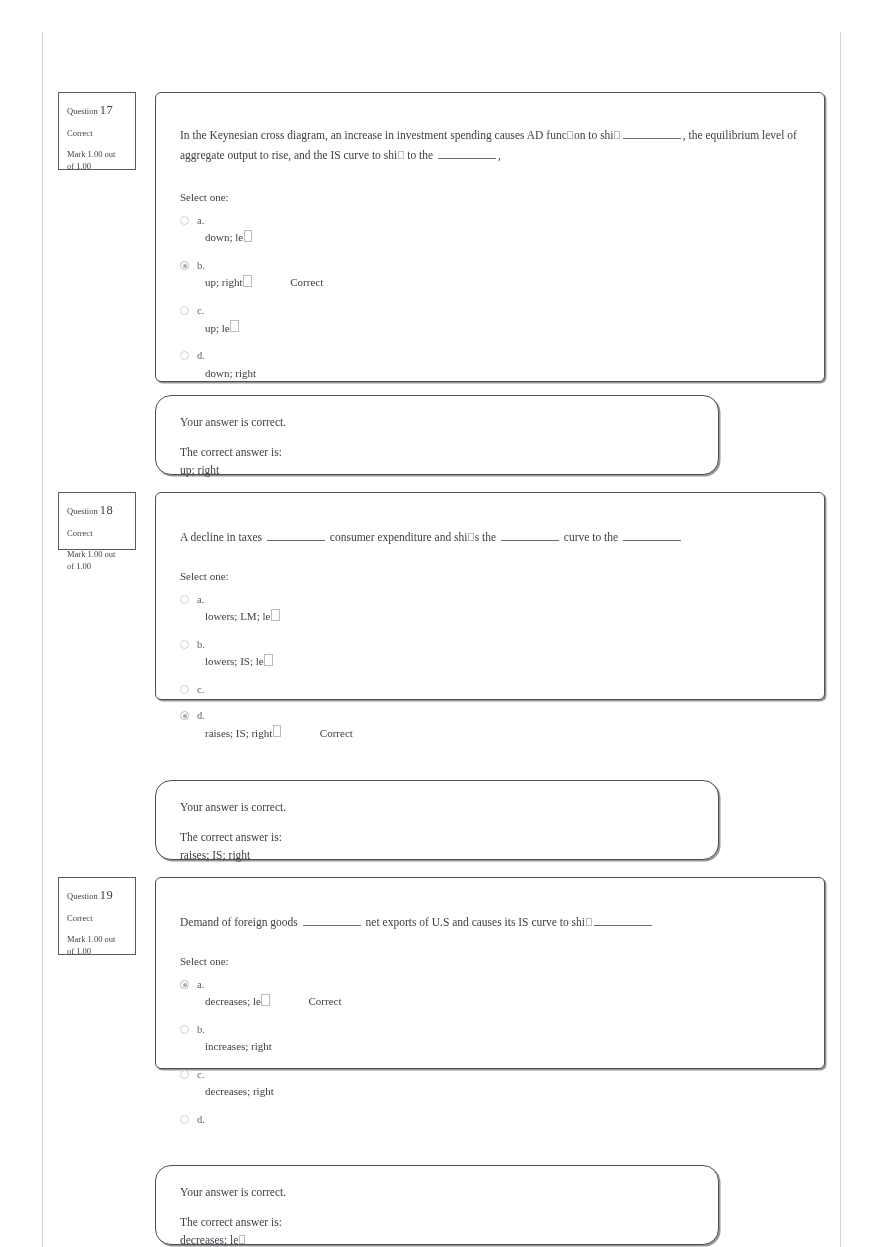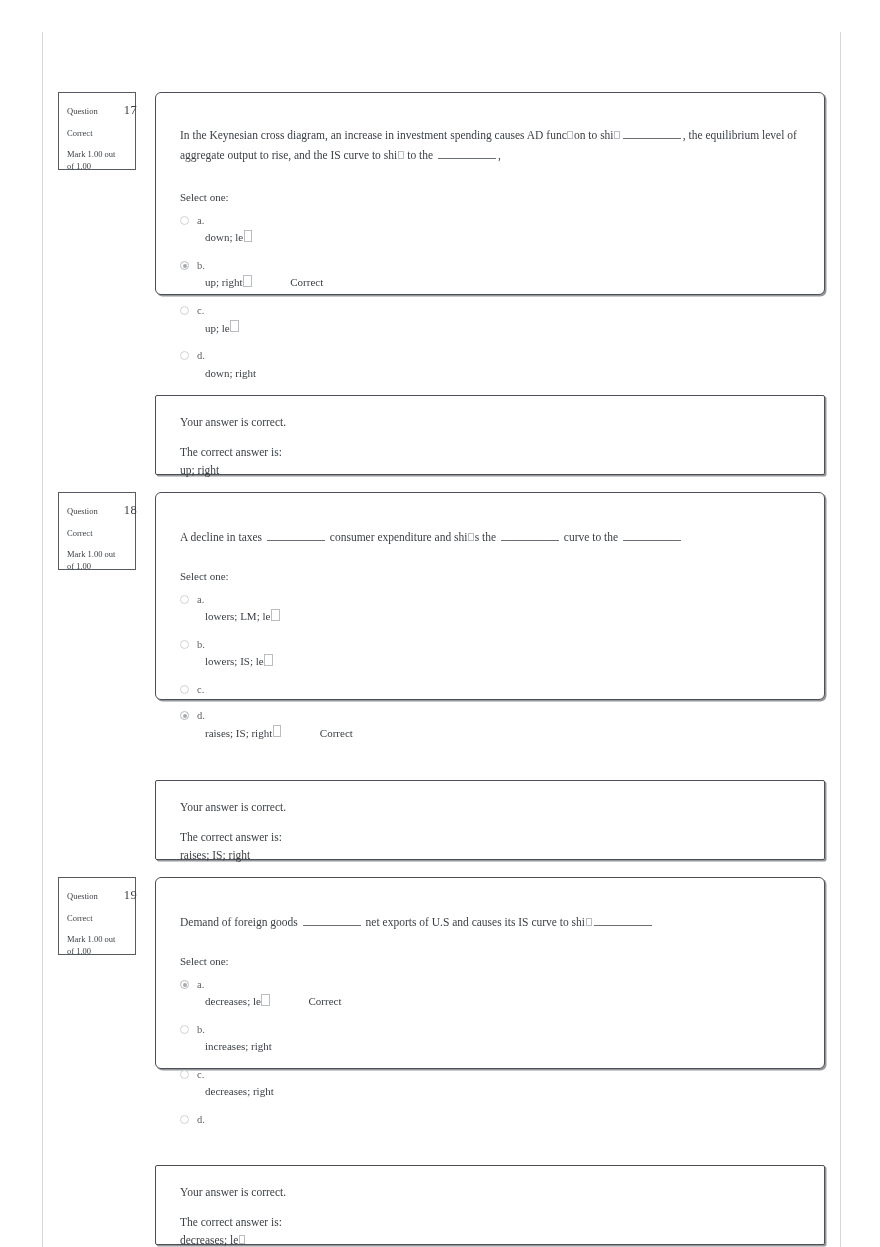--- a/index.html
+++ b/index.html
@@ -53,21 +53,20 @@
   .qinfo-row {
     font-size: 8.5px;
     color: #3a3f44;
     white-space: nowrap;
     margin-bottom: 7px;
   }
   .qinfo-row:last-child { margin-bottom: 0; }
   .qinfo-num {
     font-size: 12.5px;
     letter-spacing: 0.3px;
-    margin-left: 24px;
   }
   .qinfo-mark { white-space: normal; line-height: 1.5; }
 
   
   .qcard {
     position: absolute;
     left: 155px;
     width: 670px;
     box-sizing: border-box;
     border: 1px solid #4b5056;
@@ -154,24 +153,24 @@
     display: inline-block;
     font-size: 11px;
     color: #3a3f44;
     margin-left: 38px;
   }
 
   
   .fbcard {
     position: absolute;
     left: 155px;
-    width: 670px;
+    width: 564px;
     box-sizing: border-box;
     border: 1px solid #4b5056;
-    border-radius: 2px;
+    border-radius: 16px;
     background: #ffffff;
     box-shadow: 1.5px 1.5px 0 rgba(60,64,70,0.55);
     padding: 18px 24px 20px 24px;
   }
   .fb-line {
     font-size: 11.5px;
     color: #3a3f44;
     line-height: 1.5;
   }
   .fb-gap { height: 13px; }
@@ -192,21 +191,21 @@
         <span>Question</span>
         <span class="qinfo-num">17</span>
       </div>
       <div class="qinfo-row">Correct</div>
       <div class="qinfo-row qinfo-mark">
         <span>Mark 1.00 out</span><br>
         <span>of 1.00</span>
       </div>
     </div>
 
-    <div class="qcard" style="top:0; height:203px;">
+    <div class="qcard" style="top:0; height:290px;">
       <div class="qtext" style="padding-top:32px;">
         <span>In the Keynesian cross diagram, an increase in investment spending causes AD func</span><span class="tofu"></span><span>on to shi</span><span class="tofu"></span><span class="blank"></span><span>, the equilibrium level of</span><br>
         <span>aggregate output to rise, and the IS curve to shi</span><span class="tofu"></span><span> to the </span><span class="blank"></span><span>,</span>
       </div>
 
       <div class="select-one" style="margin-top:26px;">Select one:</div>
 
       <div class="answers" style="margin-top:6px;">
 
         <div class="answer-row">
@@ -239,21 +238,21 @@
     <div class="fbcard" style="top:303px; height:80px;">
       <div class="fb-line">Your answer is correct.</div>
       <div class="fb-gap"></div>
       <div class="fb-line">The correct answer is:</div>
       <div class="fb-answer">up; right</div>
     </div>
   </div>
 
   <div class="question-block" style="top:492px;">
 
-    <div class="qinfo" style="top:0; height:78px;">
+    <div class="qinfo" style="top:0; height:58px;">
       <div class="qinfo-row">
         <span>Question</span>
         <span class="qinfo-num">18</span>
       </div>
       <div class="qinfo-row">Correct</div>
       <div class="qinfo-row qinfo-mark">
         <span>Mark 1.00 out</span><br>
         <span>of 1.00</span>
       </div>
     </div>

